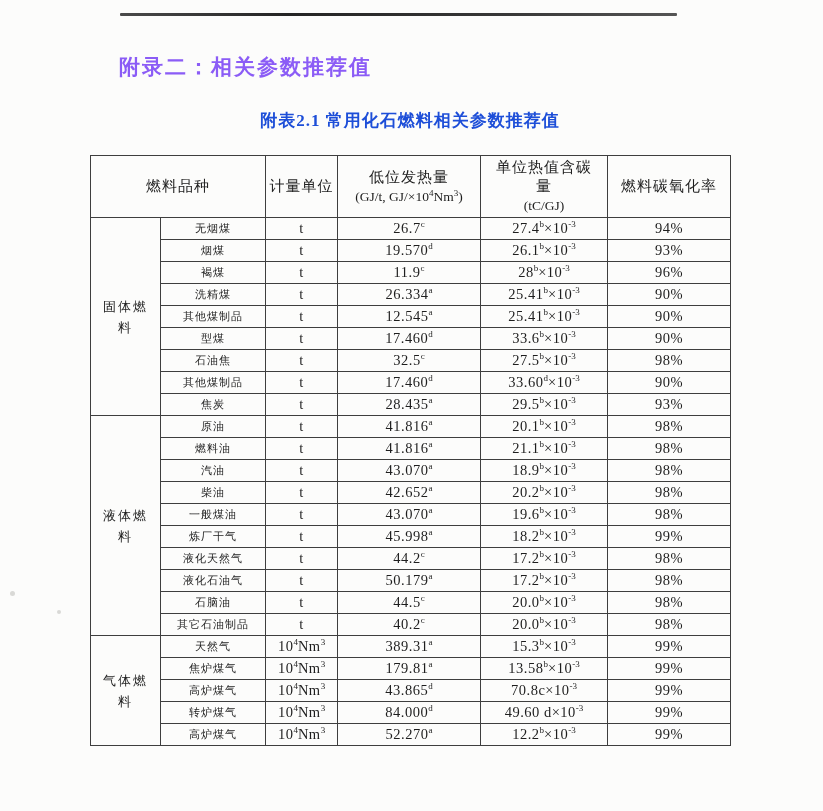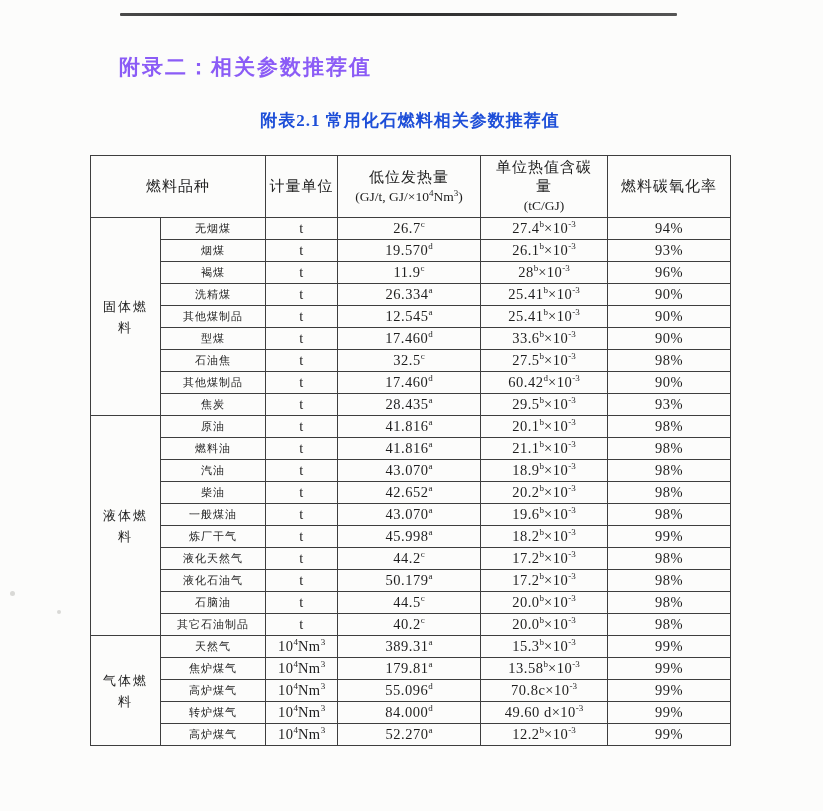--- a/index.html
+++ b/index.html
@@ -144,21 +144,21 @@
           <td class="name-cell">石油焦</td>
           <td class="unit-cell"><span>t</span></td>
           <td class="num-cell"><span>32.5</span><sup>c</sup></td>
           <td class="num-cell"><span>27.5</span><sup>b</sup><span>×10</span><sup>-3</sup></td>
           <td class="num-cell">98%</td>
         </tr>
         <tr>
           <td class="name-cell">其他煤制品</td>
           <td class="unit-cell"><span>t</span></td>
           <td class="num-cell"><span>17.460</span><sup>d</sup></td>
-          <td class="num-cell"><span>60.42</span><sup>d</sup><span>×10</span><sup>-3</sup></td>
+          <td class="num-cell"><span>33.60</span><sup>d</sup><span>×10</span><sup>-3</sup></td>
           <td class="num-cell">90%</td>
         </tr>
         <tr>
           <td class="name-cell">焦炭</td>
           <td class="unit-cell"><span>t</span></td>
           <td class="num-cell"><span>28.435</span><sup>a</sup></td>
           <td class="num-cell"><span>29.5</span><sup>b</sup><span>×10</span><sup>-3</sup></td>
           <td class="num-cell">93%</td>
         </tr>
         <tr>
@@ -245,21 +245,21 @@
         <tr>
           <td class="name-cell">焦炉煤气</td>
           <td class="unit-cell"><span>10</span><sup>4</sup><span>Nm</span><sup>3</sup></td>
           <td class="num-cell"><span>179.81</span><sup>a</sup></td>
           <td class="num-cell"><span>13.58</span><sup>b</sup><span>×10</span><sup>-3</sup></td>
           <td class="num-cell">99%</td>
         </tr>
         <tr>
           <td class="name-cell">高炉煤气</td>
           <td class="unit-cell"><span>10</span><sup>4</sup><span>Nm</span><sup>3</sup></td>
-          <td class="num-cell"><span>55.096</span><sup>d</sup></td>
+          <td class="num-cell"><span>43.865</span><sup>d</sup></td>
           <td class="num-cell"><span>70.8c×10</span><sup>-3</sup></td>
           <td class="num-cell">99%</td>
         </tr>
         <tr>
           <td class="name-cell">转炉煤气</td>
           <td class="unit-cell"><span>10</span><sup>4</sup><span>Nm</span><sup>3</sup></td>
           <td class="num-cell"><span>84.000</span><sup>d</sup></td>
           <td class="num-cell"><span>49.60 d×10</span><sup>-3</sup></td>
           <td class="num-cell">99%</td>
         </tr>

